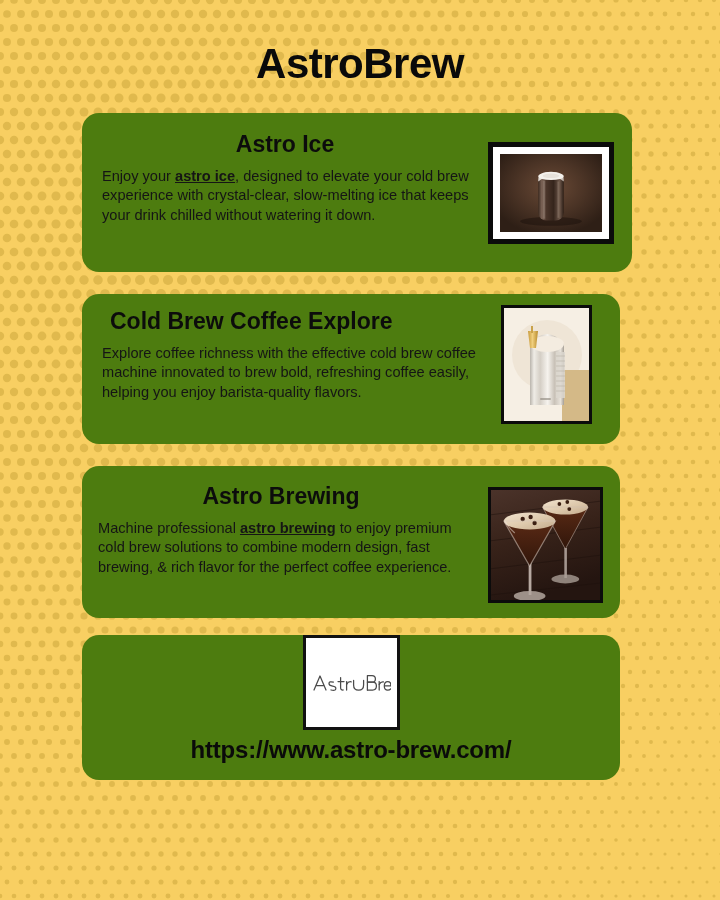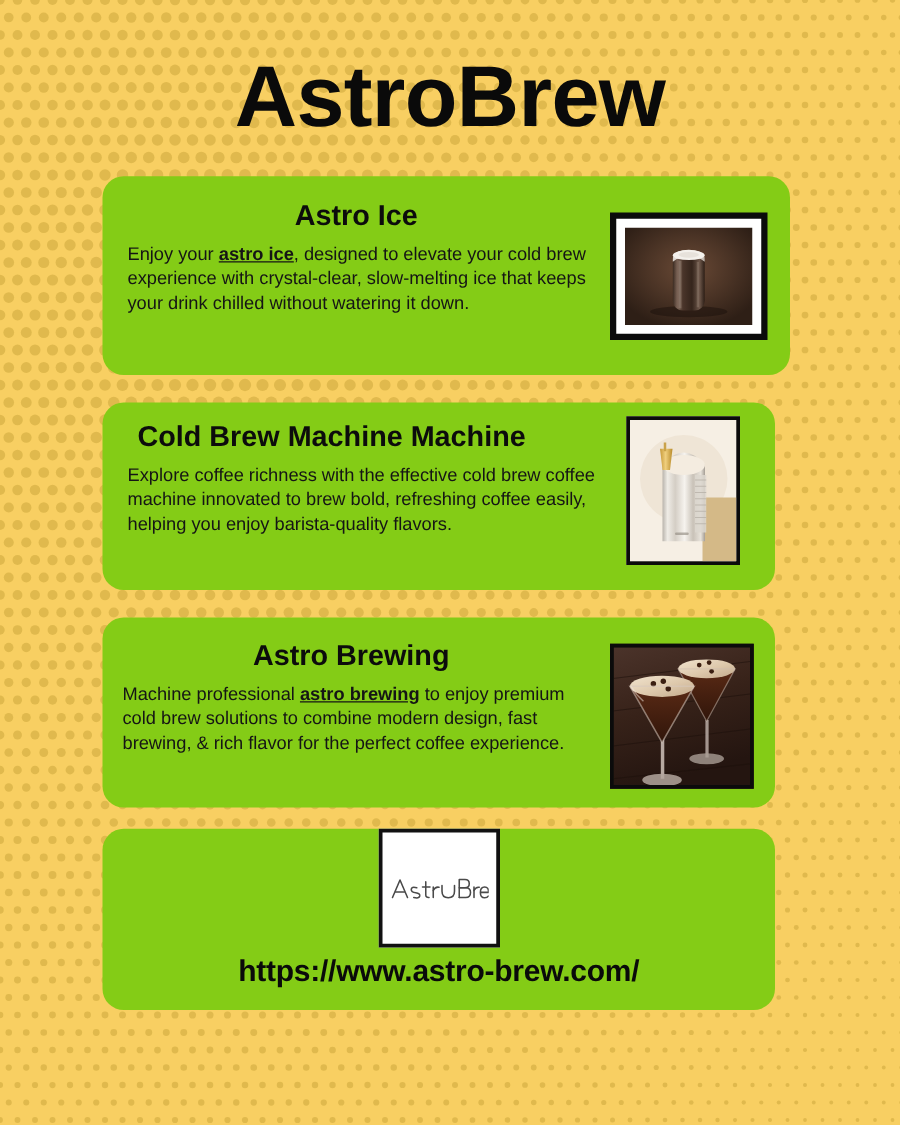--- a/index.html
+++ b/index.html
@@ -30,34 +30,34 @@
   .page {
     position: relative;
     z-index: 2;
     width: 720px;
     height: 900px;
     padding: 0;
   }
 
   .page-title {
     text-align: center;
-    font-size: 69px;
+    font-size: 42px;
     font-weight: bold;
     color: #0a0a0a;
     letter-spacing: -0.5px;
     padding-top: 42px;
     line-height: 1.05;
   }
 
   .cards {
     margin-top: 27px;
   }
 
   .card {
-    background: #84cc16;
+    background: #4d7c0f;
     border-radius: 17px;
     position: relative;
     margin: 0 auto;
     display: flex;
     align-items: flex-start;
   }
 
   .card-1 {
     width: 550px;
     height: 159px;
@@ -3794,21 +3794,21 @@
             <ellipse cx="56" cy="24.6" rx="9" ry="2.6" fill="#e3ded7" opacity="0.8"></ellipse>
             <rect x="47" y="30" width="2.6" height="43" fill="#b8a699" opacity="0.35"></rect>
             <rect x="63" y="31" width="2" height="41" fill="#cdb9a9" opacity="0.22"></rect>
           </svg>
         </div>
       </div>
     </div>
 
     <div class="card card-2">
       <div class="card-text">
-        <div class="card-heading">Cold Brew Machine Machine</div>
+        <div class="card-heading">Cold Brew Coffee Explore</div>
         <div class="card-body"><span>Explore coffee richness with the effective cold brew coffee machine innovated to brew bold, refreshing coffee easily, helping you enjoy barista-quality flavors.</span><span class="hl"></span><span></span></div>
       </div>
       <div class="thumb-wrap frame-2">
         <svg class="photo" viewBox="0 0 85 113" preserveAspectRatio="none" xmlns="http://www.w3.org/2000/svg">
           <defs>
             <linearGradient id="g2body" x1="0" y1="0" x2="1" y2="0">
               <stop offset="0%" stop-color="#b9b4ac"></stop>
               <stop offset="12%" stop-color="#efece6"></stop>
               <stop offset="30%" stop-color="#d4cec5"></stop>
               <stop offset="52%" stop-color="#f6f3ee"></stop>

